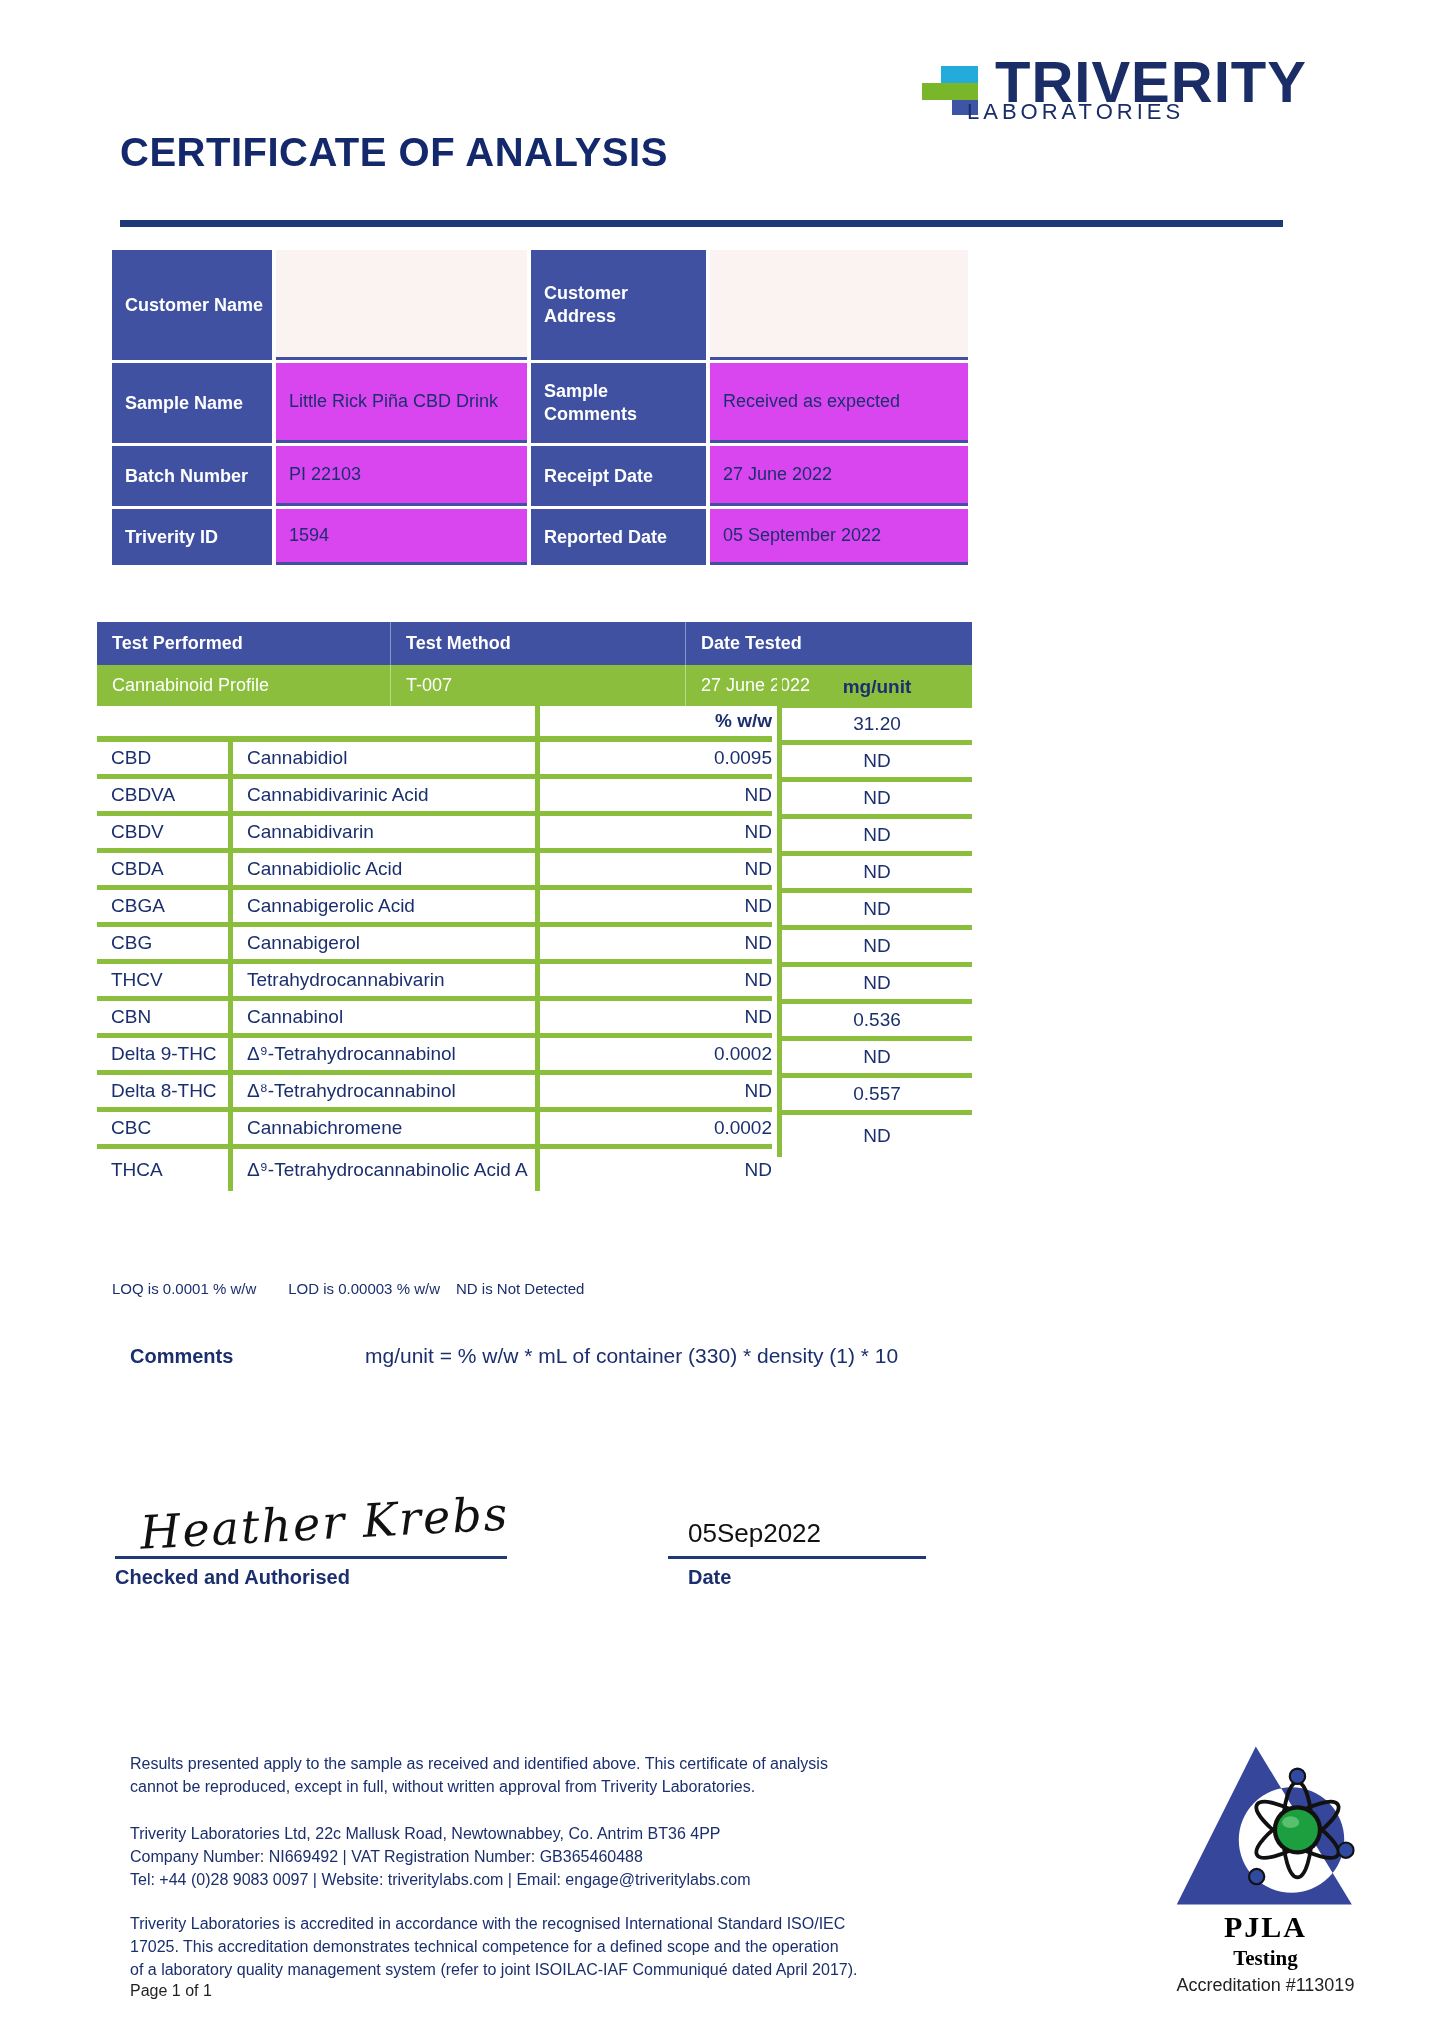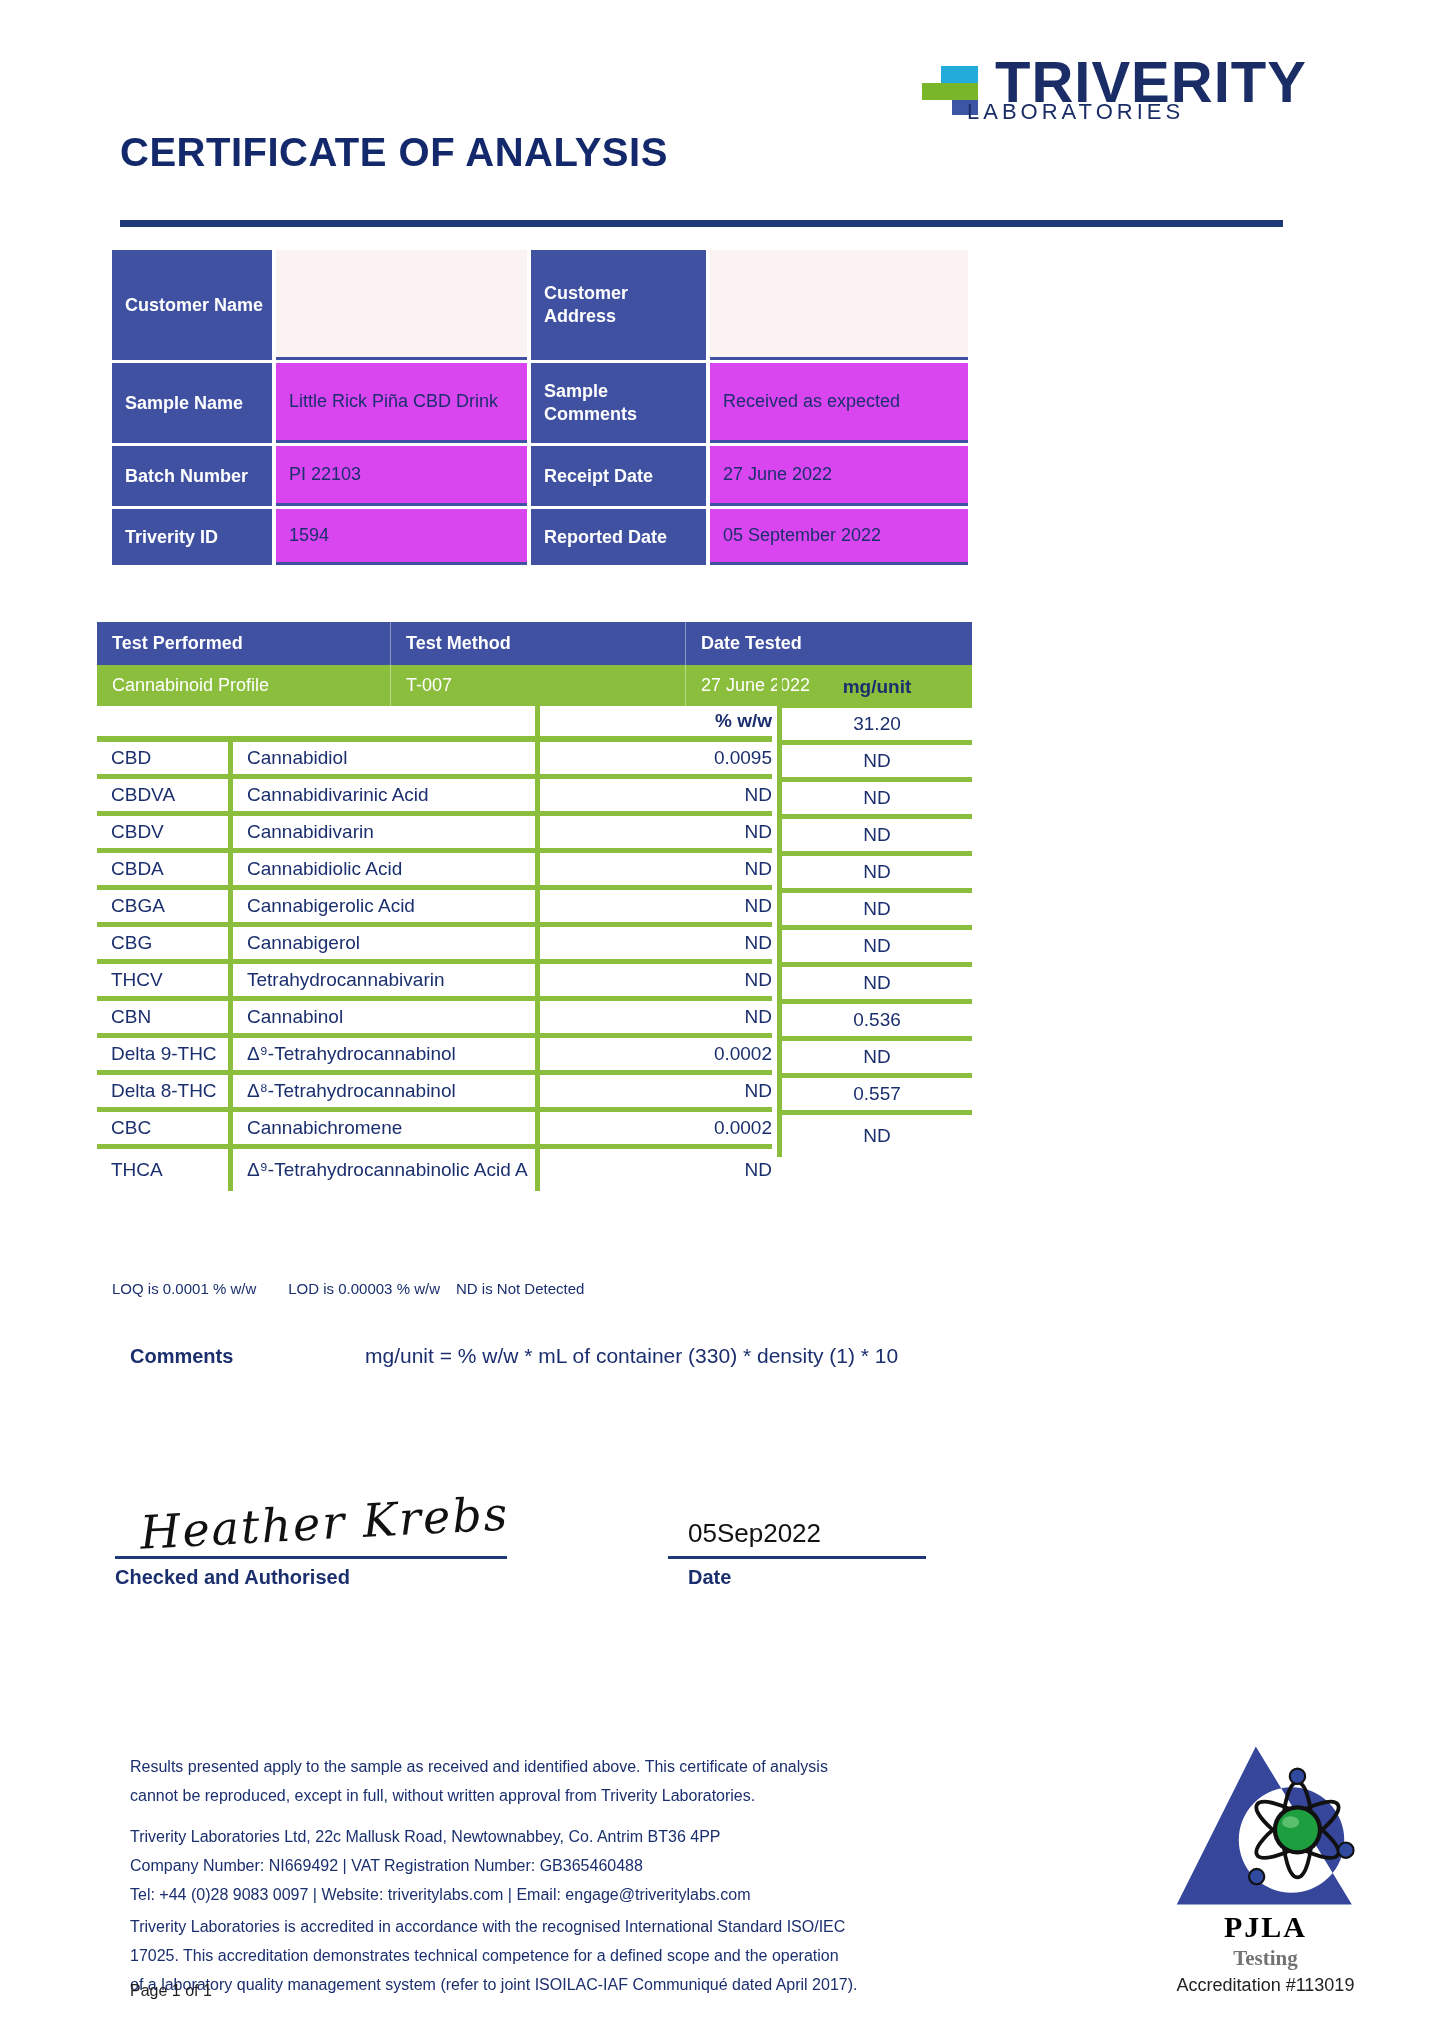--- a/index.html
+++ b/index.html
@@ -68,31 +68,31 @@
 
   
   .sig-name{position:absolute;left:140px;top:1496px;font-family:"DejaVu Serif",serif;font-style:italic;font-size:46px;color:#111;transform:rotate(-3deg);letter-spacing:2px;}
   .sig-line1{position:absolute;left:115px;top:1556px;width:392px;height:3px;background:var(--bar);}
   .sig-label1{position:absolute;left:115px;top:1566px;font-size:20px;font-weight:bold;}
   .sig-date{position:absolute;left:688px;top:1518px;font-size:26px;color:#111;}
   .sig-line2{position:absolute;left:668px;top:1556px;width:258px;height:3px;background:var(--bar);}
   .sig-label2{position:absolute;left:688px;top:1566px;font-size:20px;font-weight:bold;}
 
   
-  .fp{position:absolute;left:130px;width:860px;font-size:16px;line-height:29px;white-space:pre-line;}
+  .fp{position:absolute;left:130px;width:860px;font-size:16px;line-height:23px;white-space:pre-line;}
   .fp1{top:1752px;}
   .fp2{top:1822px;}
   .fp3{top:1912px;}
   .fpage{position:absolute;left:130px;top:1982px;font-size:16px;color:#1f1f1f;}
 
   
   .pjla{position:absolute;left:1118px;top:1738px;width:295px;text-align:center;}
   .pjla svg{display:block;margin:0 auto;}
   .pjla-org{font-family:"Liberation Serif",serif;font-weight:bold;font-size:30px;color:#000;margin-top:2px;letter-spacing:2px;}
-  .pjla-type{font-family:"Liberation Serif",serif;font-weight:bold;font-size:21px;color:#737373;margin-top:2px;}
+  .pjla-type{font-family:"Liberation Serif",serif;font-weight:bold;font-size:21px;color:#000000;margin-top:2px;}
   .pjla-acc{font-size:18px;color:#222;margin-top:4px;}
 </style>
 </head>
 <body>
 
 <div class="page">
 
   <div class="title">CERTIFICATE OF ANALYSIS</div>
   <div class="logo-mark">
     <div class="lm-cyan"></div>

